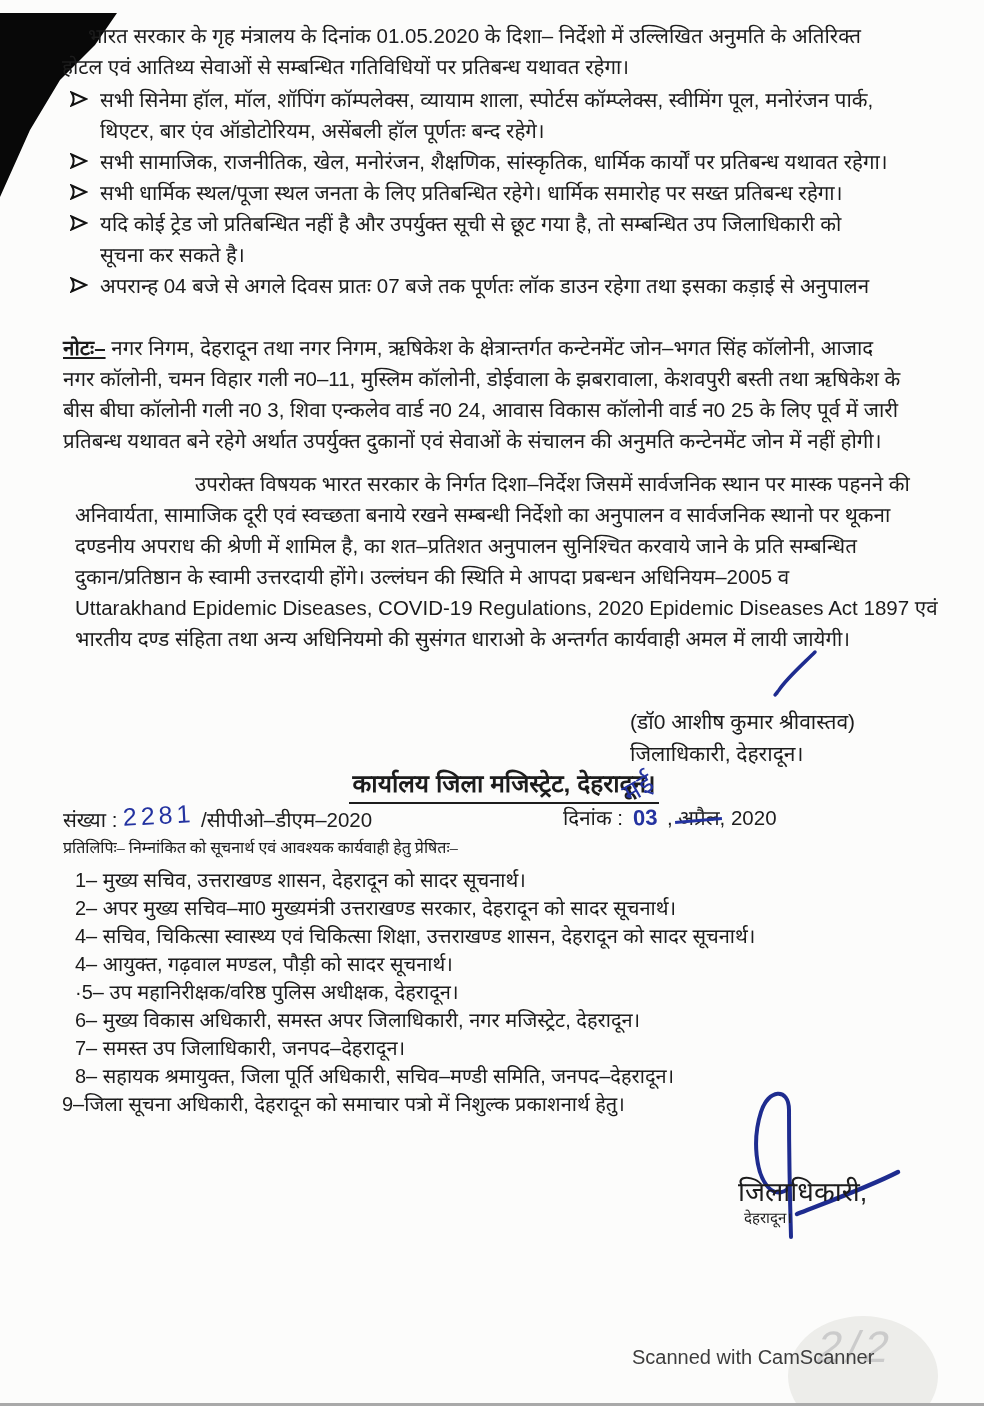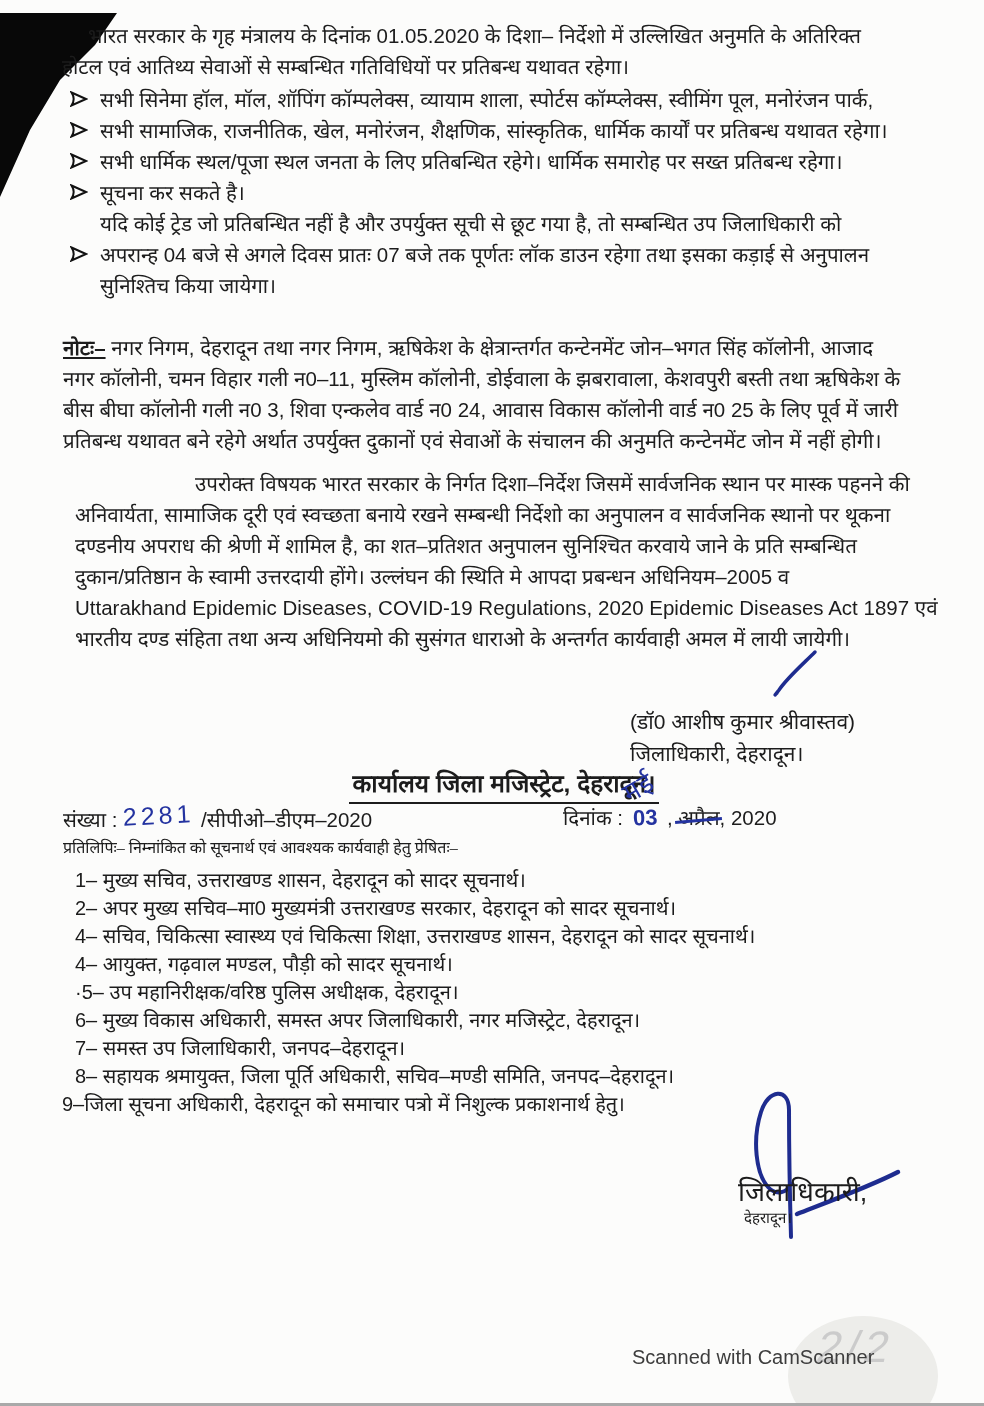--- a/index.html
+++ b/index.html
@@ -58,46 +58,46 @@
     <div class="line indent1">भारत सरकार के गृह मंत्रालय के दिनांक 01.05.2020 के दिशा– निर्देशो में उल्लिखित अनुमति के अतिरिक्त</div>
     <div class="line">होटल एवं आतिथ्य सेवाओं से सम्बन्धित गतिविधियों पर प्रतिबन्ध यथावत रहेगा।</div>
   </div>
 
   <div class="bullets">
     <div class="bullet">
       <svg class="arrow" width="18" height="16" viewBox="0 0 18 16">
         <path d="M1.5,1.5 L16,8 L1.5,14.5 C4.5,10 4.5,6 1.5,1.5 Z" fill="none" stroke="#111" stroke-width="2"></path>
         </svg>
       <div class="line">सभी सिनेमा हॉल, मॉल, शॉपिंग कॉम्पलेक्स, व्यायाम शाला, स्पोर्टस कॉम्प्लेक्स, स्वीमिंग पूल, मनोरंजन पार्क,</div>
+      <div class="line">थिएटर, बार एंव ऑडोटोरियम, असेंबली हॉल पूर्णतः बन्द रहेगे।</div>
     </div>
     <div class="bullet">
       <svg class="arrow" width="18" height="16" viewBox="0 0 18 16">
         <path d="M1.5,1.5 L16,8 L1.5,14.5 C4.5,10 4.5,6 1.5,1.5 Z" fill="none" stroke="#111" stroke-width="2"></path>
         </svg>
       <div class="line">सभी सामाजिक, राजनीतिक, खेल, मनोरंजन, शैक्षणिक, सांस्कृतिक, धार्मिक कार्यों पर प्रतिबन्ध यथावत रहेगा।</div>
     </div>
     <div class="bullet">
       <svg class="arrow" width="18" height="16" viewBox="0 0 18 16">
         <path d="M1.5,1.5 L16,8 L1.5,14.5 C4.5,10 4.5,6 1.5,1.5 Z" fill="none" stroke="#111" stroke-width="2"></path>
         </svg>
       <div class="line">सभी धार्मिक स्थल/पूजा स्थल जनता के लिए प्रतिबन्धित रहेगे। धार्मिक समारोह पर सख्त प्रतिबन्ध रहेगा।</div>
     </div>
     <div class="bullet">
       <svg class="arrow" width="18" height="16" viewBox="0 0 18 16">
         <path d="M1.5,1.5 L16,8 L1.5,14.5 C4.5,10 4.5,6 1.5,1.5 Z" fill="none" stroke="#111" stroke-width="2"></path>
         </svg>
+      <div class="line">यदि कोई ट्रेड जो प्रतिबन्धित नहीं है और उपर्युक्त सूची से छूट गया है, तो सम्बन्धित उप जिलाधिकारी को</div>
       <div class="line">सूचना कर सकते है।</div>
-      <div class="line">यदि कोई ट्रेड जो प्रतिबन्धित नहीं है और उपर्युक्त सूची से छूट गया है, तो सम्बन्धित उप जिलाधिकारी को</div>
     </div>
     <div class="bullet">
       <svg class="arrow" width="18" height="16" viewBox="0 0 18 16">
         <path d="M1.5,1.5 L16,8 L1.5,14.5 C4.5,10 4.5,6 1.5,1.5 Z" fill="none" stroke="#111" stroke-width="2"></path>
         </svg>
       <div class="line">अपरान्ह 04 बजे से अगले दिवस प्रातः 07 बजे तक पूर्णतः लॉक डाउन रहेगा तथा इसका कड़ाई से अनुपालन</div>
-      <div class="line">सुनिश्तिच किया जायेगा।</div>
     </div>
   </div>
 
   <div class="abs" style="left:63px;top:332px">
     <div class="line">
       <span class="note-label">नोटः–</span><span> नगर निगम, देहरादून तथा नगर निगम, ऋषिकेश के क्षेत्रान्तर्गत कन्टेनमेंट जोन–भगत सिंह कॉलोनी, आजाद</span>
     </div>
     <div class="line">नगर कॉलोनी, चमन विहार गली न0–11, मुस्लिम कॉलोनी, डोईवाला के झबरावाला, केशवपुरी बस्ती तथा ऋषिकेश के</div>
     <div class="line">बीस बीघा कॉलोनी गली न0 3, शिवा एन्कलेव वार्ड न0 24, आवास विकास कॉलोनी वार्ड न0 25 के लिए पूर्व में जारी</div>
     <div class="line">प्रतिबन्ध यथावत बने रहेगे अर्थात उपर्युक्त दुकानों एवं सेवाओं के संचालन की अनुमति कन्टेनमेंट जोन में नहीं होगी।</div>

